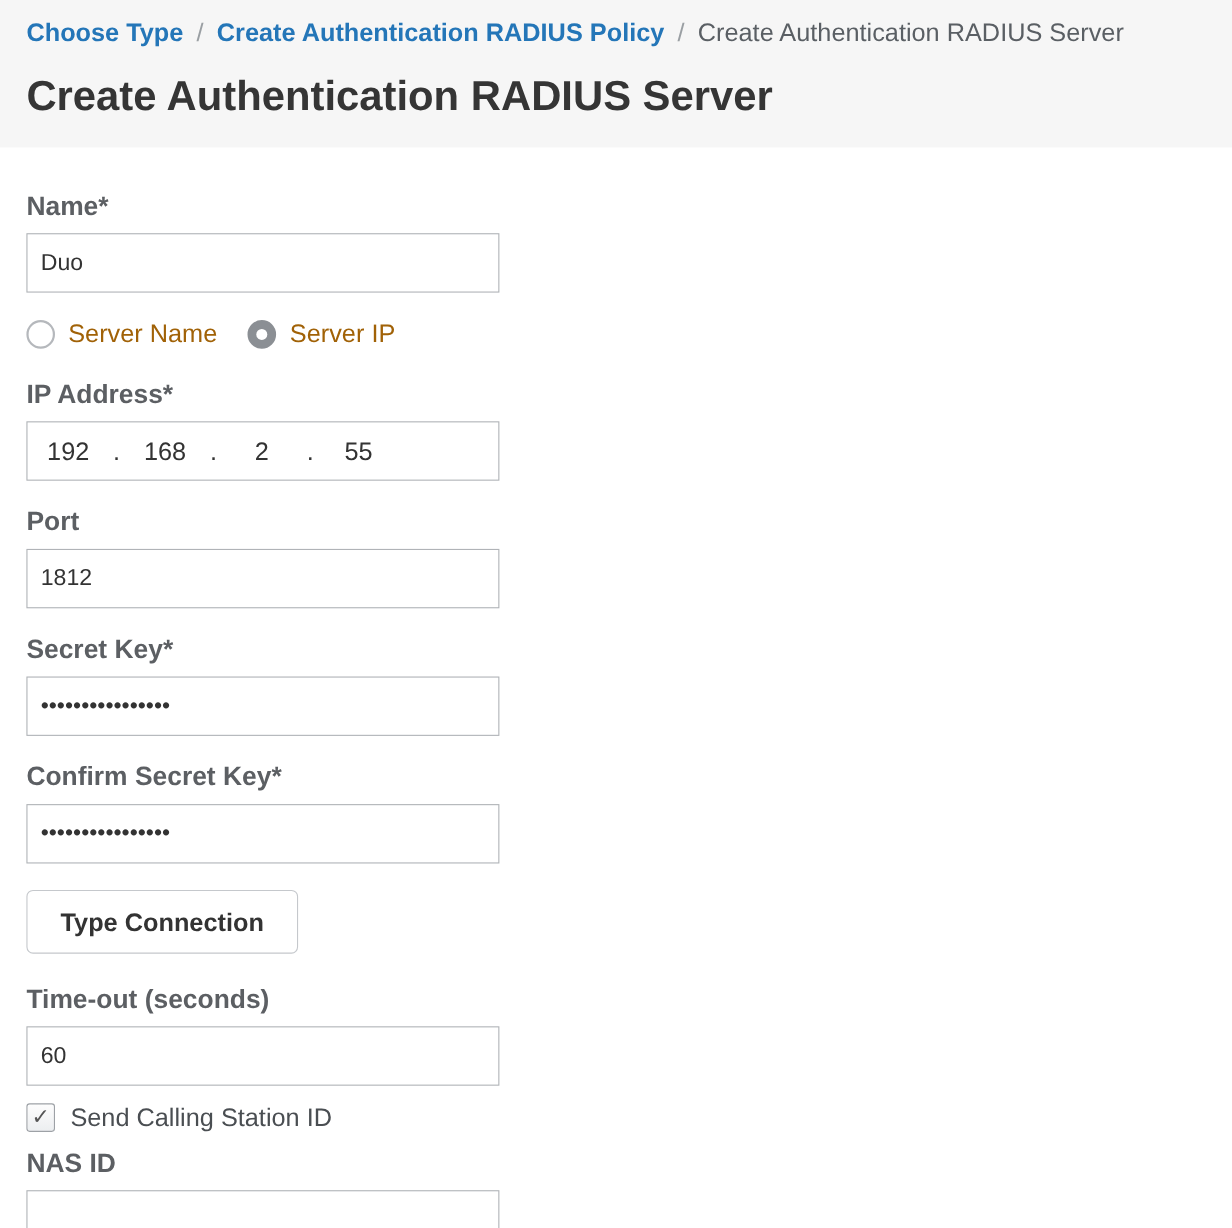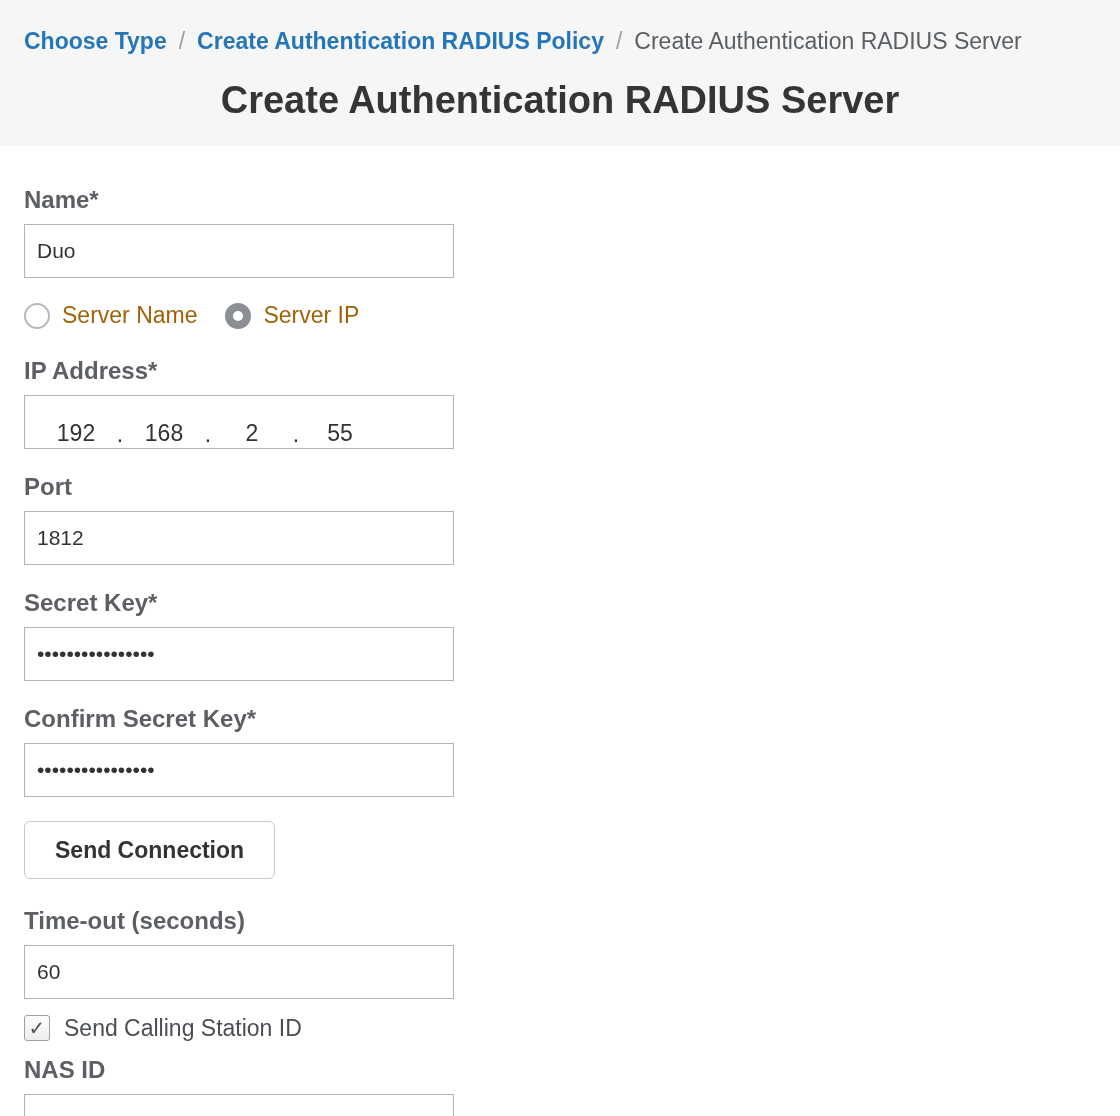--- a/index.html
+++ b/index.html
@@ -6,22 +6,21 @@
   html, body {
     margin: 0; padding: 0;
     font-family: "Helvetica Neue", Arial, sans-serif;
     font-size: 22px;
     color: #444;
     background: #fff;
     width: 1120px;
   }
   .header-region {
     background: #f6f6f6;
-    padding: 28px 24px 24px 24px;
-    text-align: center;
+    padding: 16px 24px 24px 24px;
   }
   .breadcrumb {
     display: flex;
     align-items: center;
     gap: 12px;
     font-size: 23px;
     flex-wrap: wrap;
   }
   .breadcrumb .link { color: #2476b8; font-weight: 600; cursor: pointer; }
   .breadcrumb .sep  { color: #9a9fa3; font-weight: 400; }
@@ -54,22 +53,22 @@
     display: inline-flex; align-items: center; justify-content: center;
   }
   .radio-circle.selected { background: #8b8f94; border-color: #8b8f94; }
   .radio-circle.selected::after {
     content: ""; width: 10px; height: 10px; border-radius: 50%; background: #fff;
   }
   .radio-label { color: #a16207; font-size: 23px; }
   .ip-box {
     width: 430px; height: 54px;
     border: 1px solid #b0b3b7;
-    display: flex; align-items: flex-end;
-    padding: 0 16px;
+    display: flex; align-items: center;
+    padding: 0 2px;
   }
   .ip-oct {
     border: none; outline: none;
     width: 70px; font-size: 23px; text-align: center;
     color: #333; background: transparent;
   }
   .ip-dot { font-size: 23px; color: #333; width: 18px; text-align: center; }
   .btn {
     display: inline-flex; align-items: center; justify-content: center;
     height: 58px; padding: 0 30px;
@@ -142,21 +141,21 @@
   <div class="field">
     <label class="field-label">Secret Key*</label>
     <input type="text" class="txt-input" value="••••••••••••••••" style="">
   </div>
 
   <div class="field">
     <label class="field-label">Confirm Secret Key*</label>
     <input type="text" class="txt-input" value="••••••••••••••••" style="">
   </div>
 
-  <button class="btn">Send Connection</button>
+  <button class="btn">Type Connection</button>
 
   <div class="field" style="margin-bottom:16px;">
     <label class="field-label">Time-out (seconds)</label>
     <input type="text" class="txt-input" value="60" style="">
   </div>
 
   <div class="check-row">
     <span class="checkbox checked"></span>
 
     <span class="check-label">Send Calling Station ID</span>

